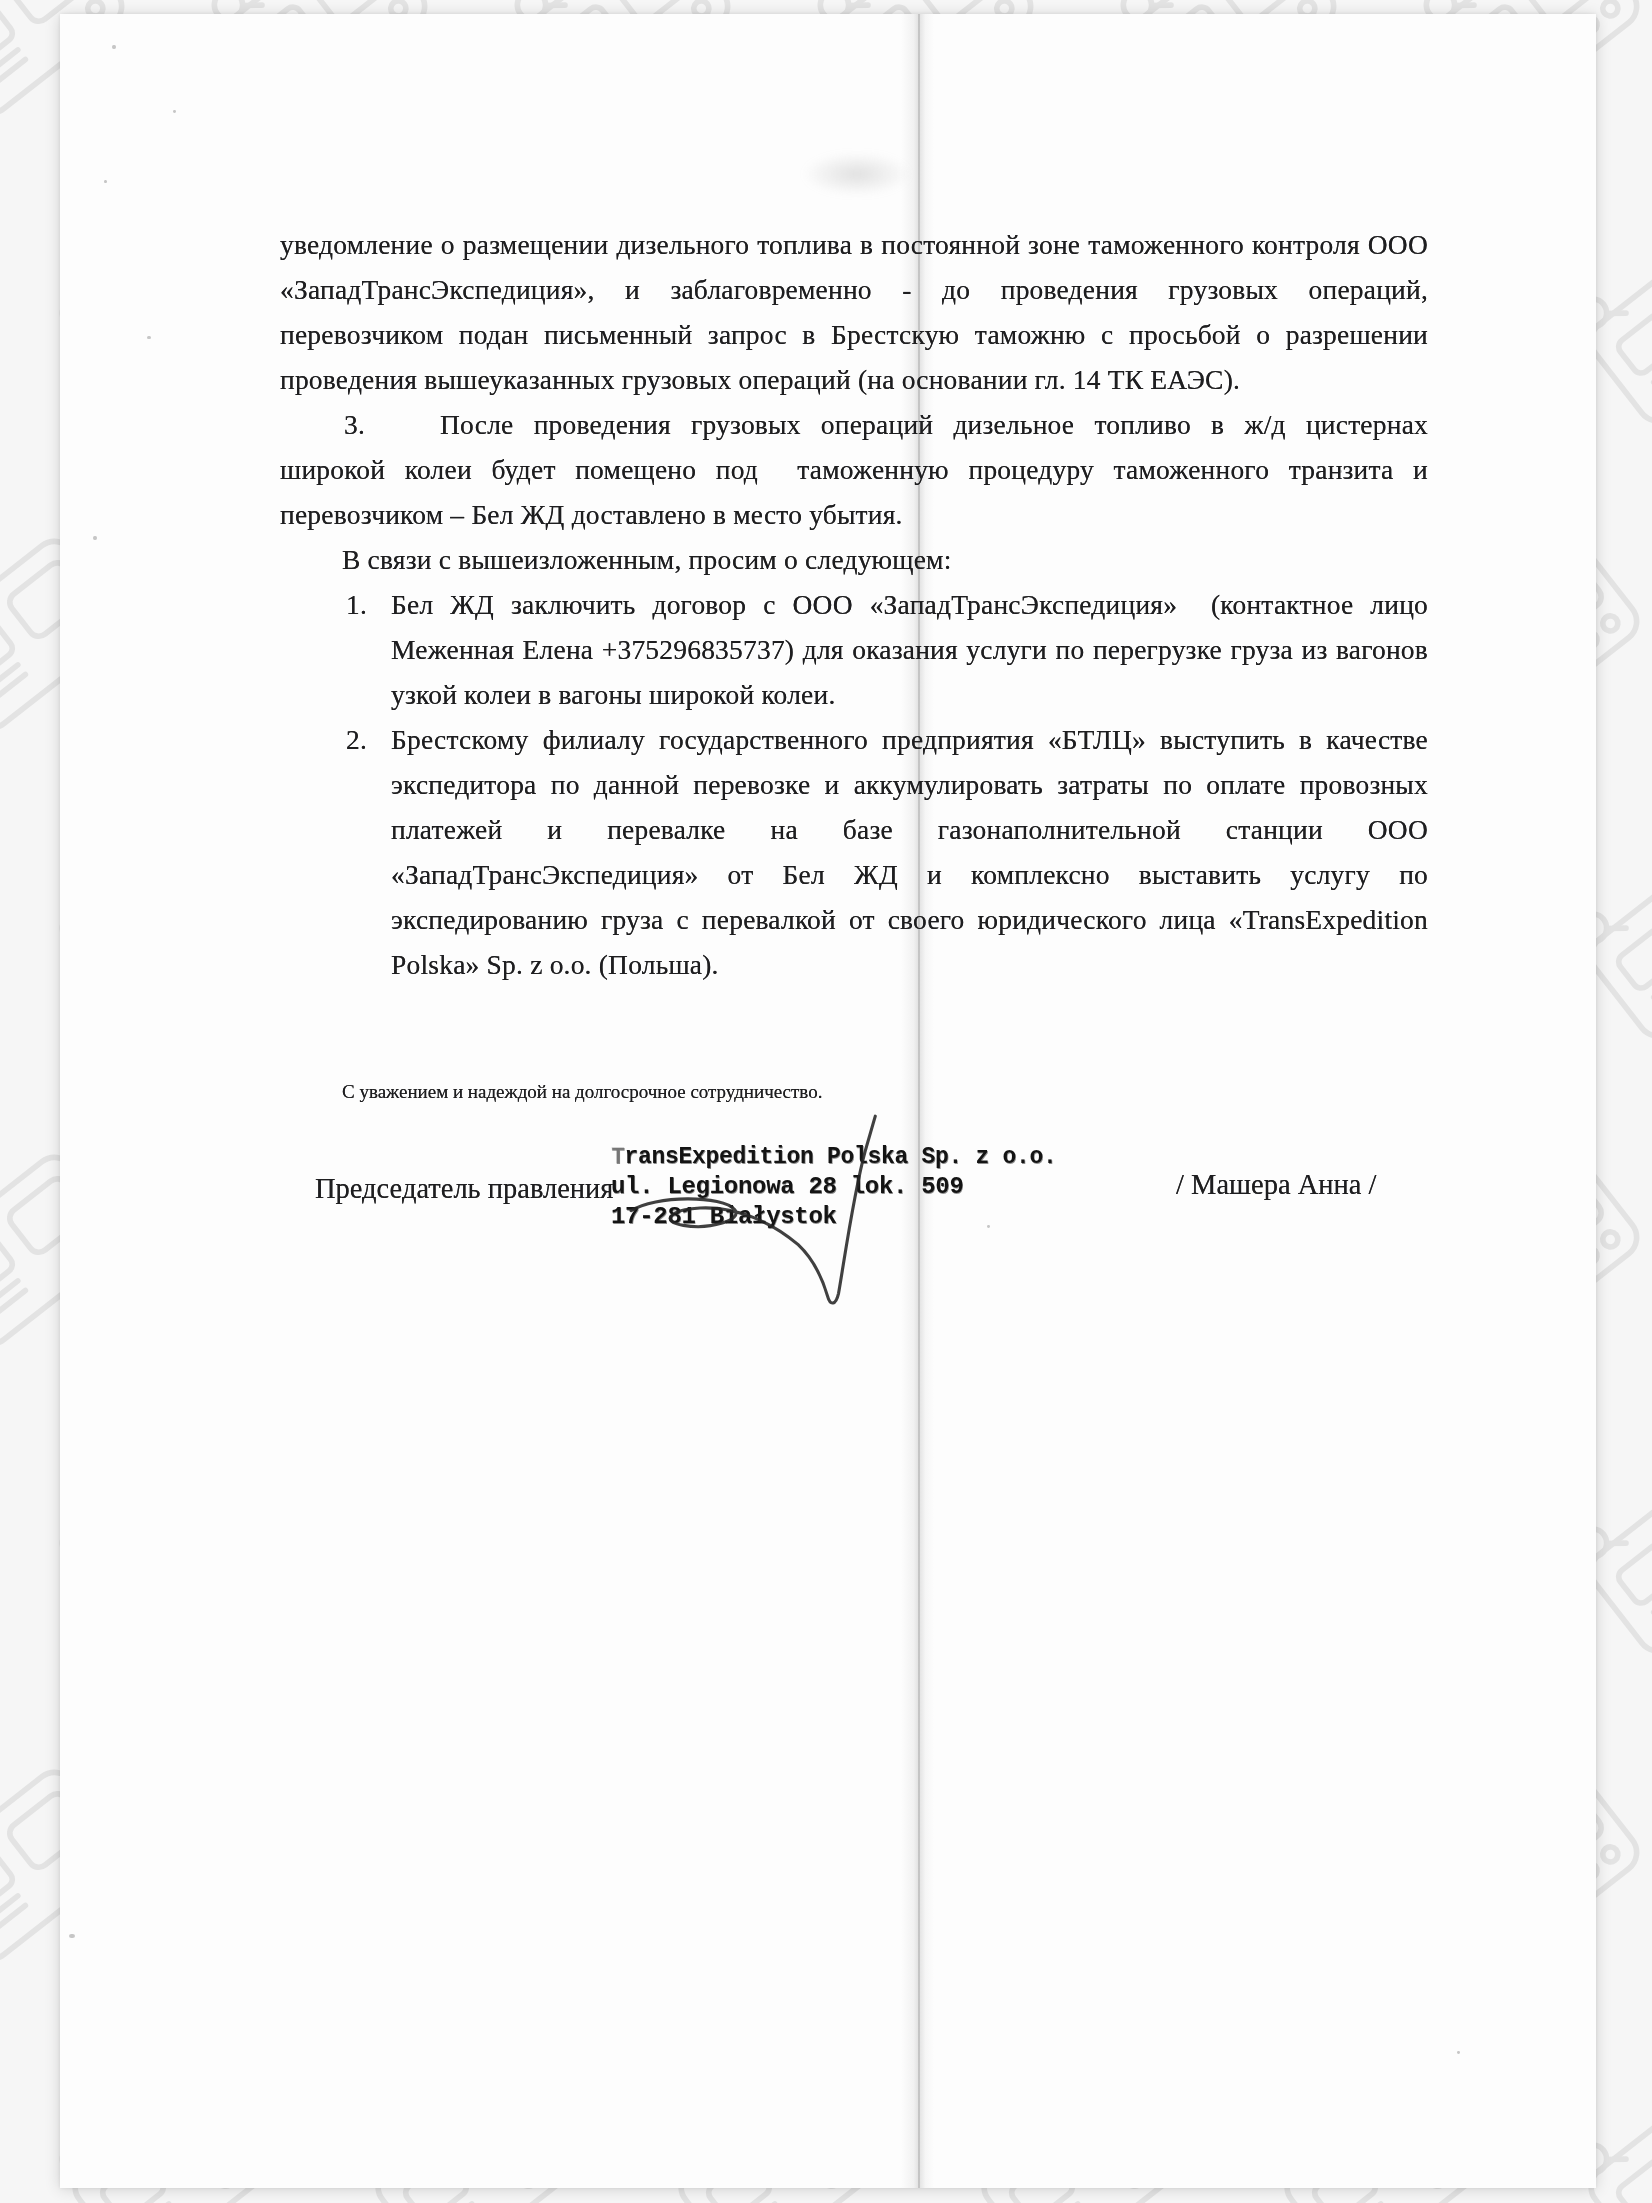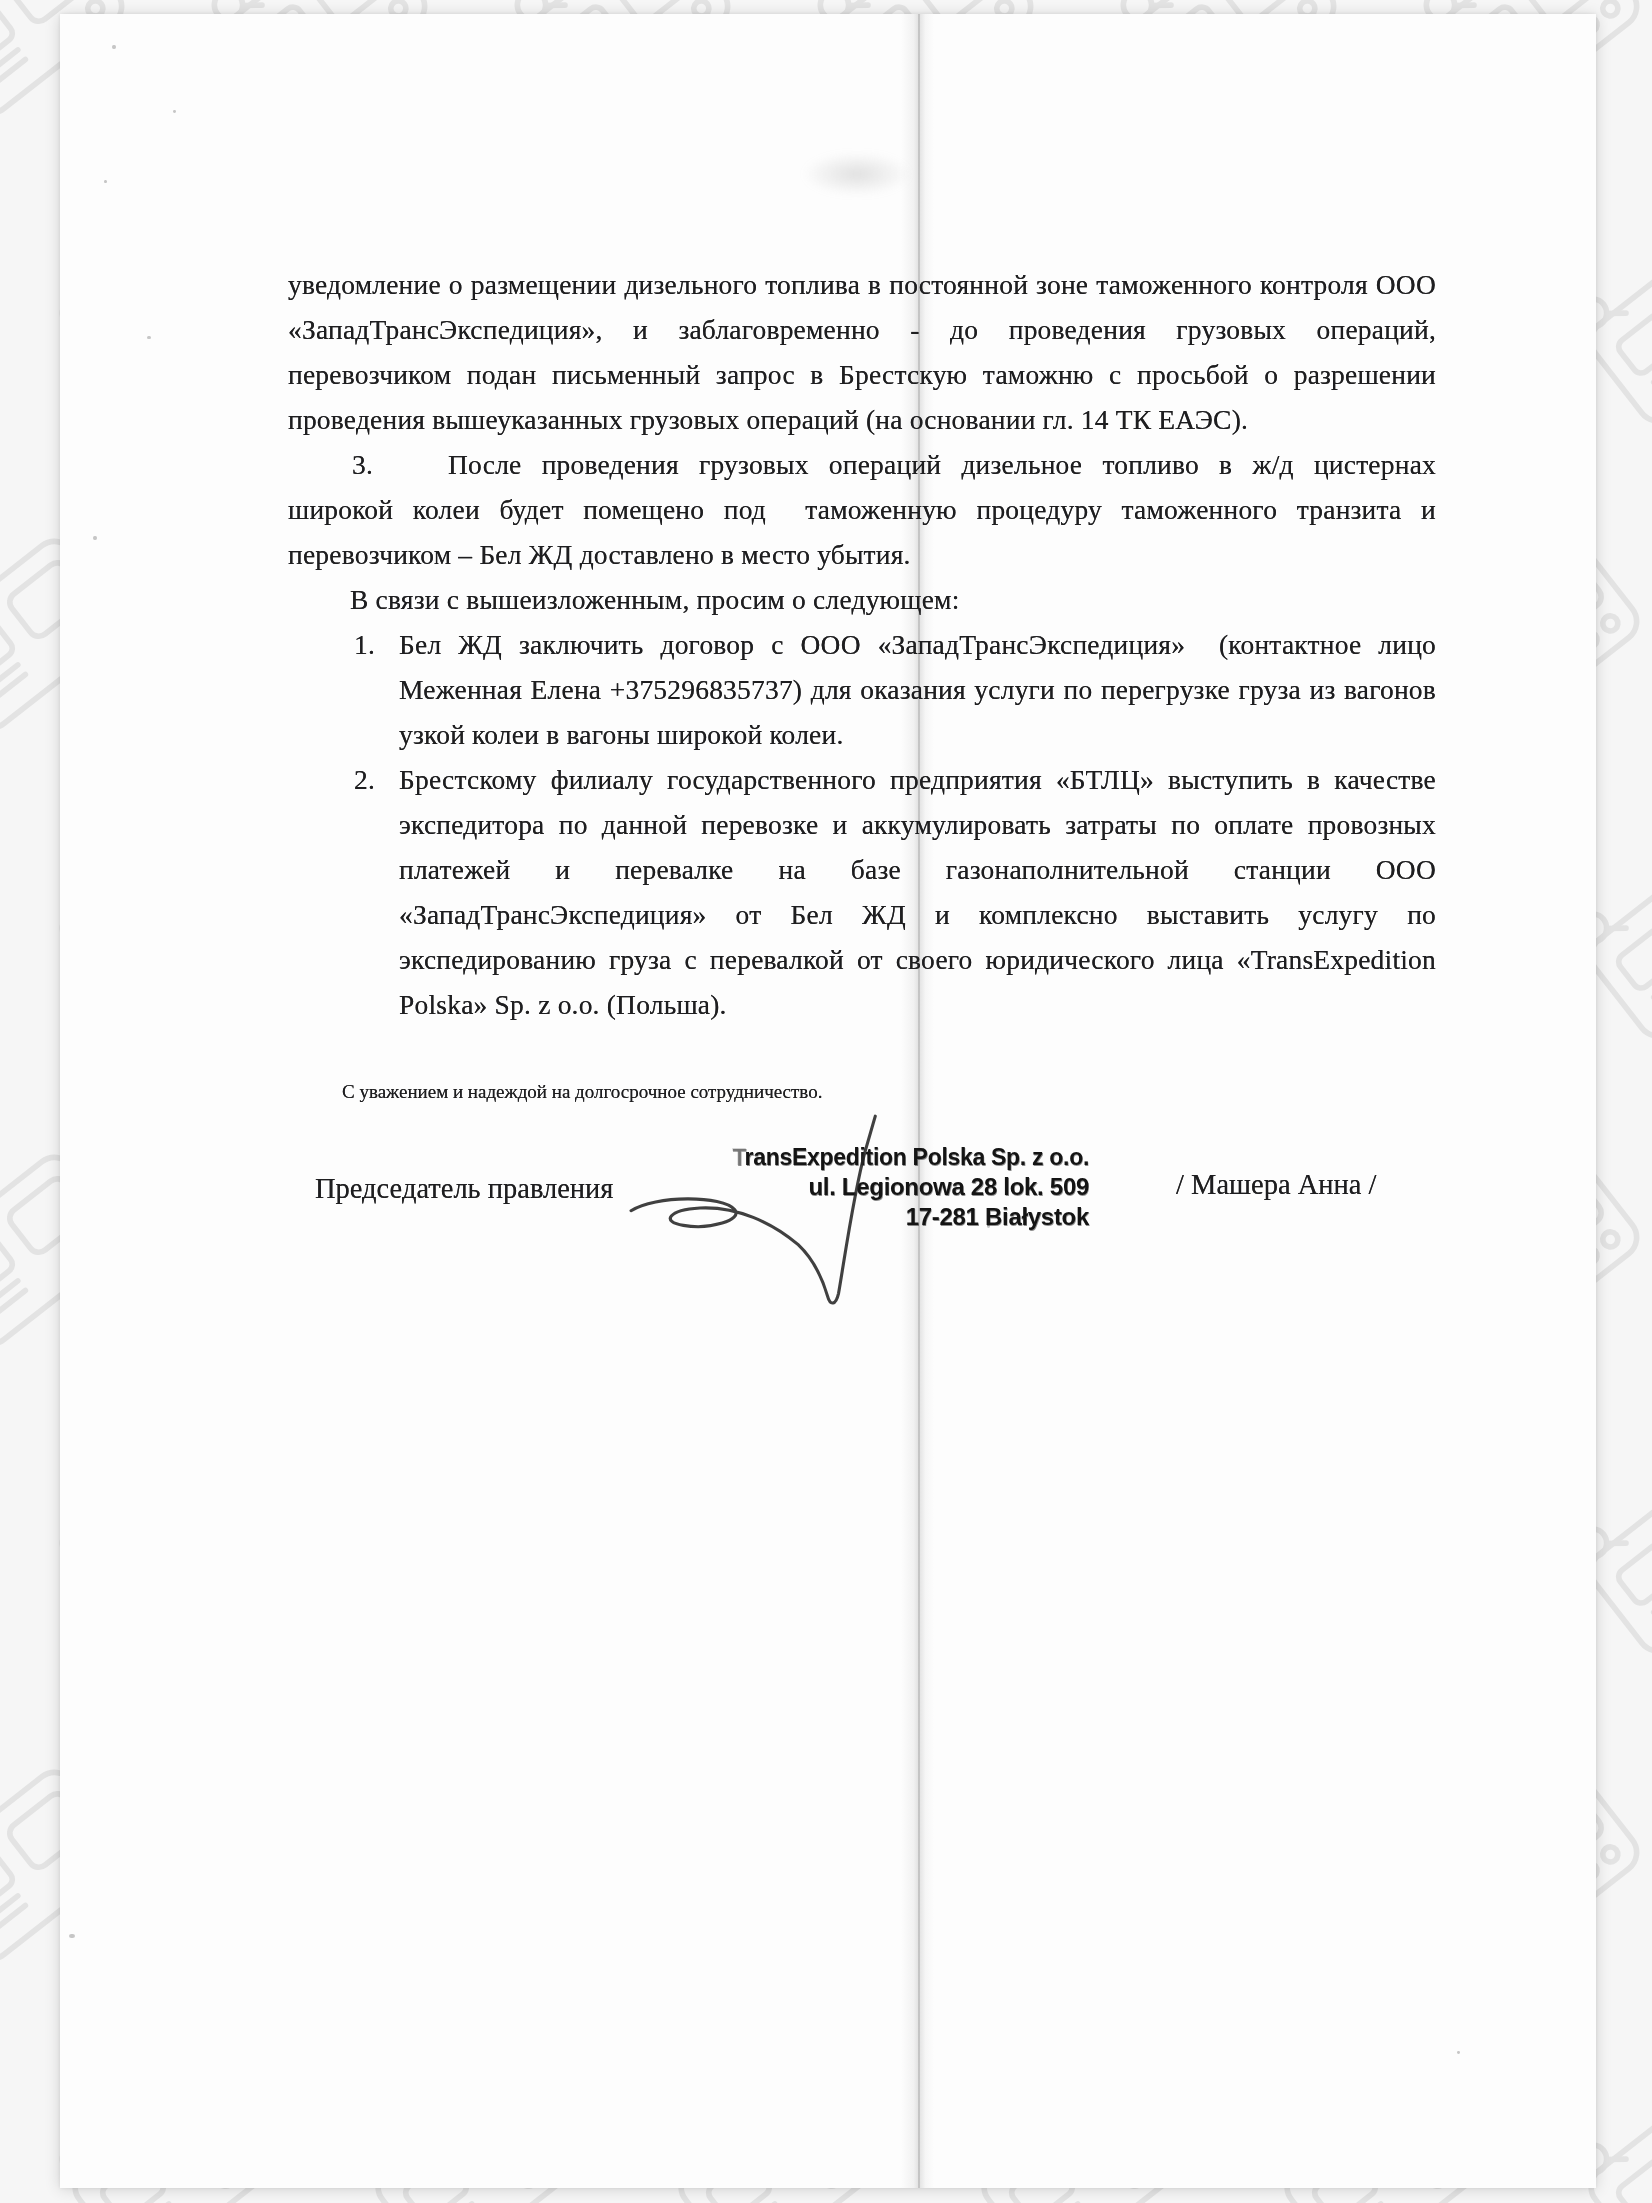--- a/index.html
+++ b/index.html
@@ -54,29 +54,28 @@
   }
   .speck{
     position:absolute;
     border-radius:50%;
     background:#828282;
     opacity:0.45;
   }
   
   .content{
     position:absolute;
-    left:228px;top:208px;
+    left:220px;top:208px;
     width:1148px;
     font-size:27.5px;
     line-height:45px;
     color:#1e1e20;
     text-align:justify;
     letter-spacing:0.2px;
     text-shadow:0 0 0.5px rgba(30,30,32,0.85);
-    margin-top:40px;
   }
   .content p{margin:0;}
   .para-item3{text-indent:64px;}
   .pnum{margin-right:75px;}
   .indent{text-indent:62px;}
   .intro{margin-top:11px;}
   .olist{margin-left:66px;}
   .oli{display:flex;}
   .oli-num{flex:0 0 45px;width:45px;}
   .oli-body{flex:1;text-align:justify;}
@@ -99,22 +98,22 @@
   .sig-name{
     position:absolute;
     left:1116px;top:1155px;
     font-size:28.5px;color:#1e1e20;
     text-shadow:0 0 0.5px rgba(30,30,32,0.85);
   }
   .stamp{
     position:absolute;
     left:551px;top:1128px;
     width:478px;
-    text-align:right;
-    font-family:Liberation Sans, sans-serif;
+    text-align:left;
+    font-family:Liberation Mono, monospace;
     font-weight:bold;
     color:#141414;
     letter-spacing:-0.3px;
     text-shadow:0.6px 0.6px 0 rgba(0,0,0,0.45);
   }
   .stamp div{line-height:30px;}
   .stamp-company{font-size:23px;}
   .stamp-company::first-letter{color:rgba(20,20,20,0.18);}
   .stamp-street{font-size:24px;}
   .stamp-city{font-size:24px;}

